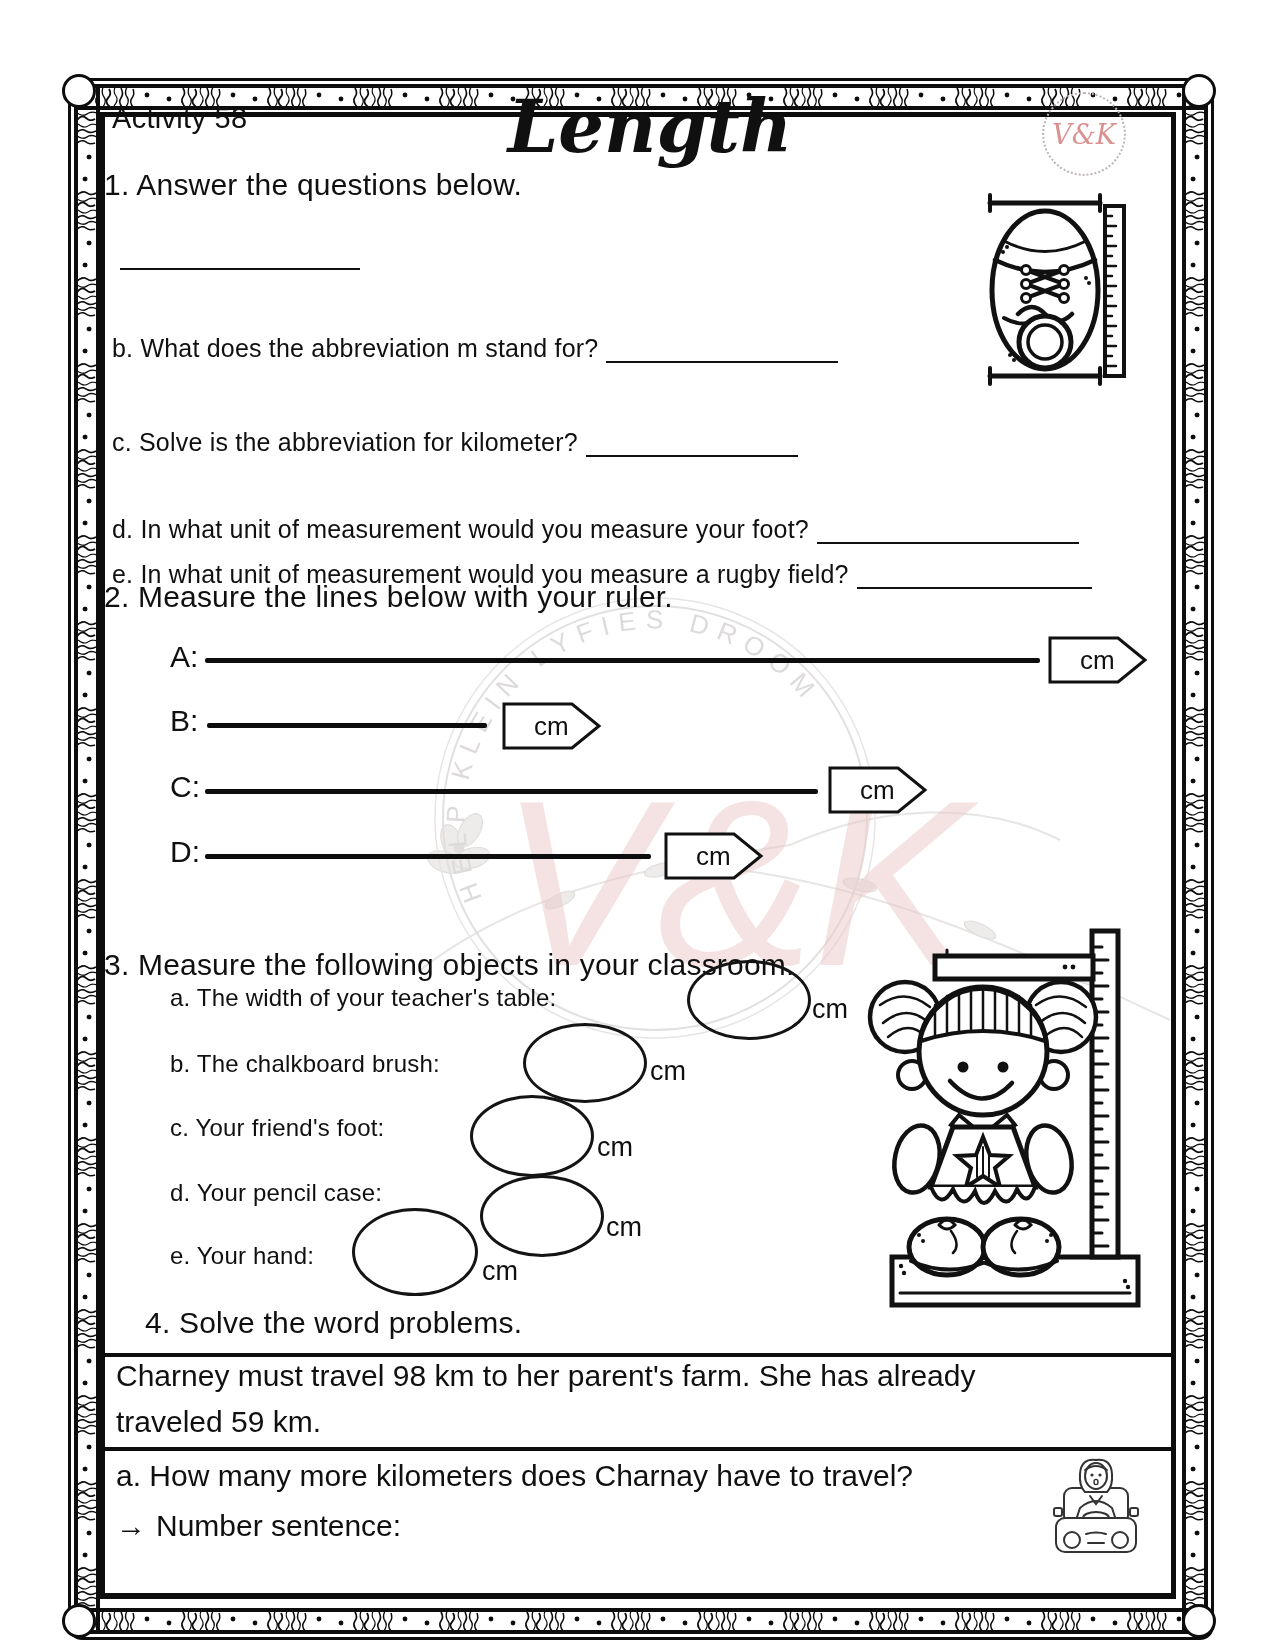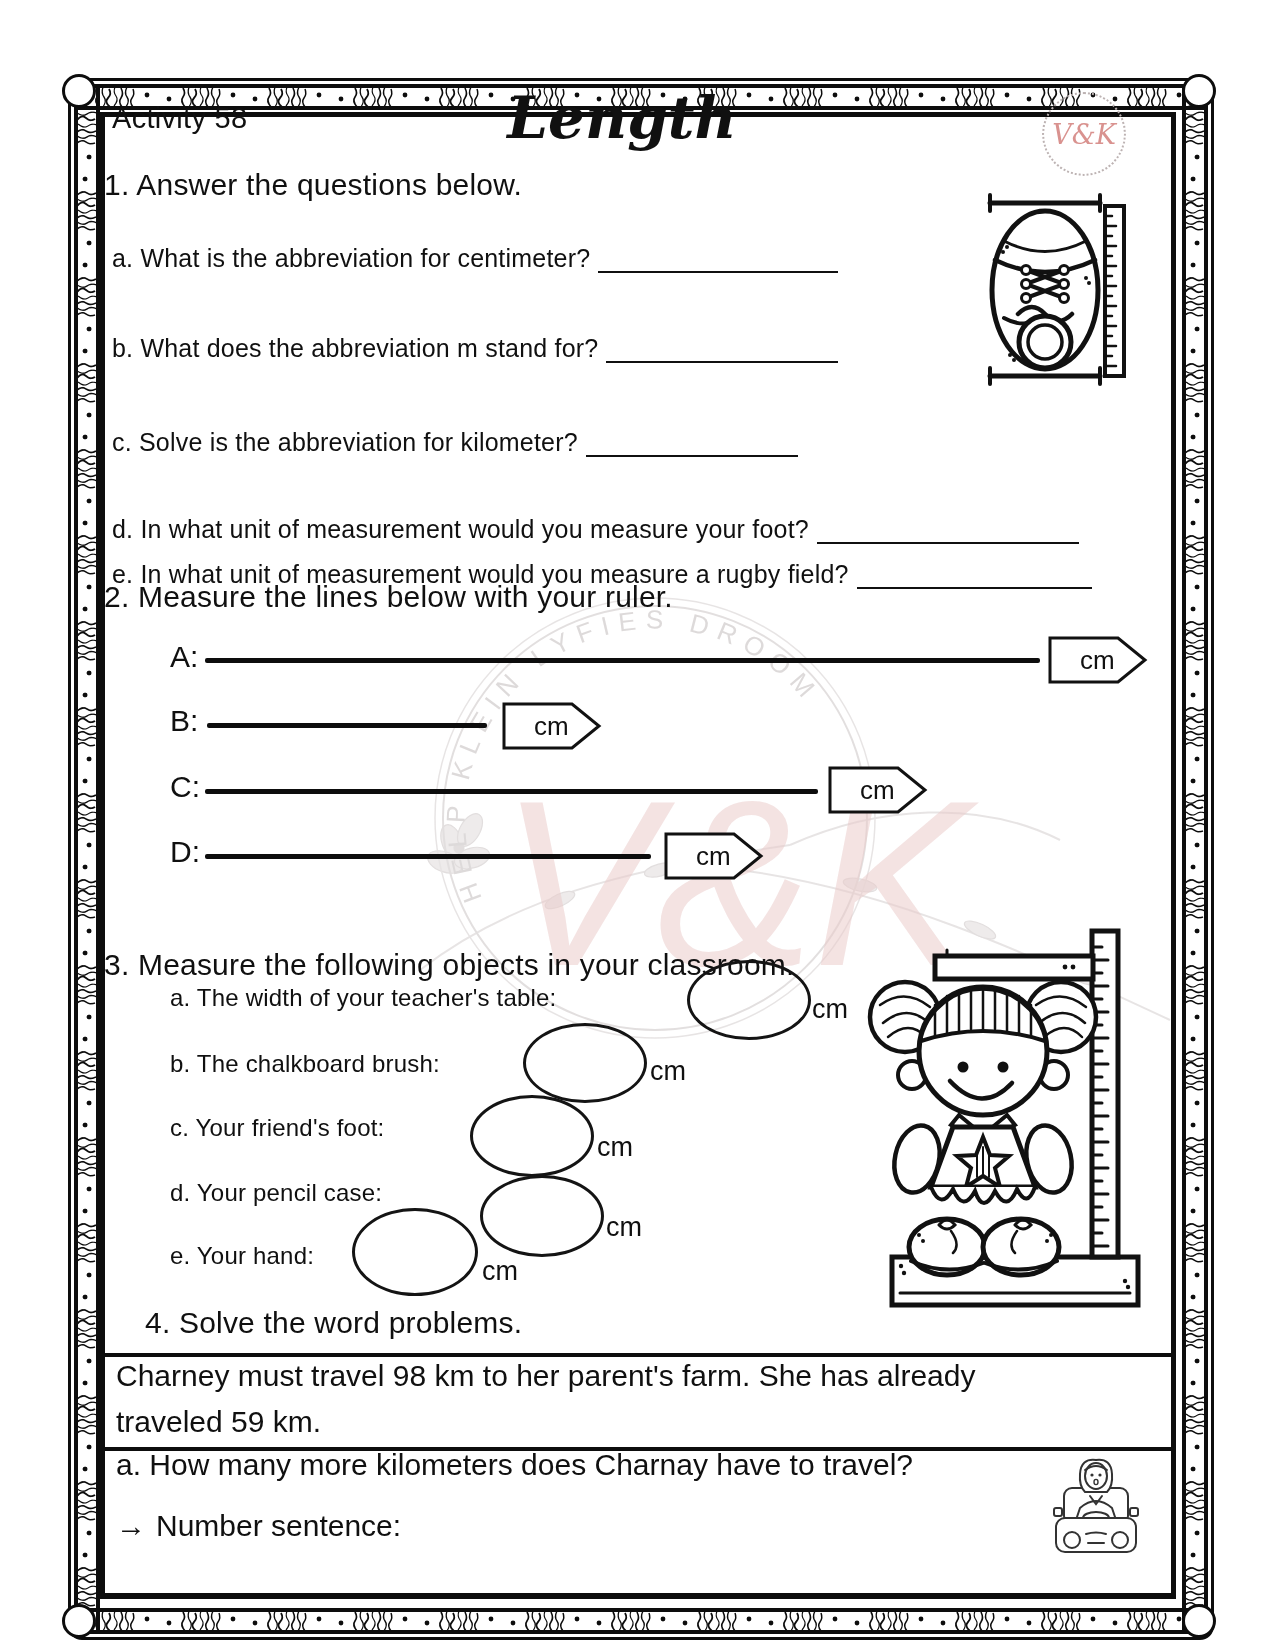--- a/index.html
+++ b/index.html
@@ -13,22 +13,22 @@
   .outer-line{position:absolute;left:68px;top:78px;width:1140px;height:1556px;
     border:3px solid #0d0d0d;border-radius:14px;}
   .strip{position:absolute;}
   .corner-cap{position:absolute;width:28px;height:28px;background:#fff;
     border:3px solid #0d0d0d;border-radius:50%;}
   .inner-frame{position:absolute;left:100px;top:112px;width:1076px;height:1486px;
     border:5px solid #0d0d0d;box-sizing:border-box;}
 
   
   .activity-label{position:absolute;left:112px;top:102px;font-size:29px;letter-spacing:.3px;}
-  .page-title{position:absolute;left:84px;top:84px;width:1076px;text-align:center;
-    font-family:"DejaVu Serif",serif;font-style:italic;font-weight:bold;font-size:58px;}
+  .page-title{position:absolute;left:112px;top:84px;width:1076px;text-align:center;
+    font-family:"DejaVu Serif",serif;font-style:italic;font-weight:bold;font-size:72px;}
   .logo{position:absolute;left:1042px;top:92px;width:80px;height:80px;border:2px dotted #b9aFAF;
     border-color:#bdb3b3;border-radius:50%;display:flex;align-items:center;justify-content:center;}
   .logo span{font-family:"DejaVu Serif",serif;font-style:italic;font-size:27px;color:#d9928f;}
 
   
   .heading{position:absolute;font-size:30px;letter-spacing:.2px;}
   .q-row{position:absolute;left:112px;display:flex;align-items:flex-end;font-size:25px;letter-spacing:.2px;}
   .blank{display:inline-block;border-bottom:2.5px solid #101010;height:24px;margin-left:8px;}
 
   
@@ -137,21 +137,20 @@
 
 <div class="activity-label">Activity 58</div>
 <div class="page-title">Length</div>
 <div class="logo">
   <span>V&amp;K</span>
 </div>
 
 <div class="heading" style="left:104px;top:168px">1. Answer the questions below.</div>
 
 <div class="q-row" style="top:244px">
-  <span>a. What is the abbreviation for centimeter?</span>
   <span class="blank" style="width:240px"></span>
 </div>
 <div class="q-row" style="top:334px">
   <span>b. What does the abbreviation m stand for?</span>
   <span class="blank" style="width:232px"></span>
 </div>
 <div class="q-row" style="top:428px">
   <span>c. Solve is the abbreviation for kilometer?</span>
   <span class="blank" style="width:212px"></span>
 </div>
@@ -389,21 +388,21 @@
   </g>
 </svg>
 
 <div class="heading" style="left:145px;top:1306px">4. Solve the word problems.</div>
 
 <div class="wp-box">
   <div class="wp-row1">
     <div class="wp-line" style="top:2px">Charney must travel 98 km to her parent's farm. She has already</div>
     <div class="wp-line" style="top:48px">traveled 59 km.</div>
   </div>
-  <div class="wp-line" style="top:91px">a. How many more kilometers does Charnay have to travel?</div>
+  <div class="wp-line" style="top:102px">a. How many more kilometers does Charnay have to travel?</div>
   <div class="wp-line" style="top:152px">
     <span class="arrow">→</span><span>Number sentence:</span>
   </div>
 </div>
 
 <svg class="abs" style="left:1050px;top:1452px" width="92" height="106" viewBox="0 0 92 106">
   <g stroke="#333" fill="#fff" stroke-width="2" stroke-linecap="round">
     <rect x="14" y="36" width="64" height="36" rx="8"></rect>
     <path d="M46,8 q-15,-2 -16,14 q-1,12 5,18 l22,0 q6,-6 5,-18 q-1,-16 -16,-14" fill="#fff"></path>
     <ellipse cx="46" cy="24" rx="11" ry="13"></ellipse>

